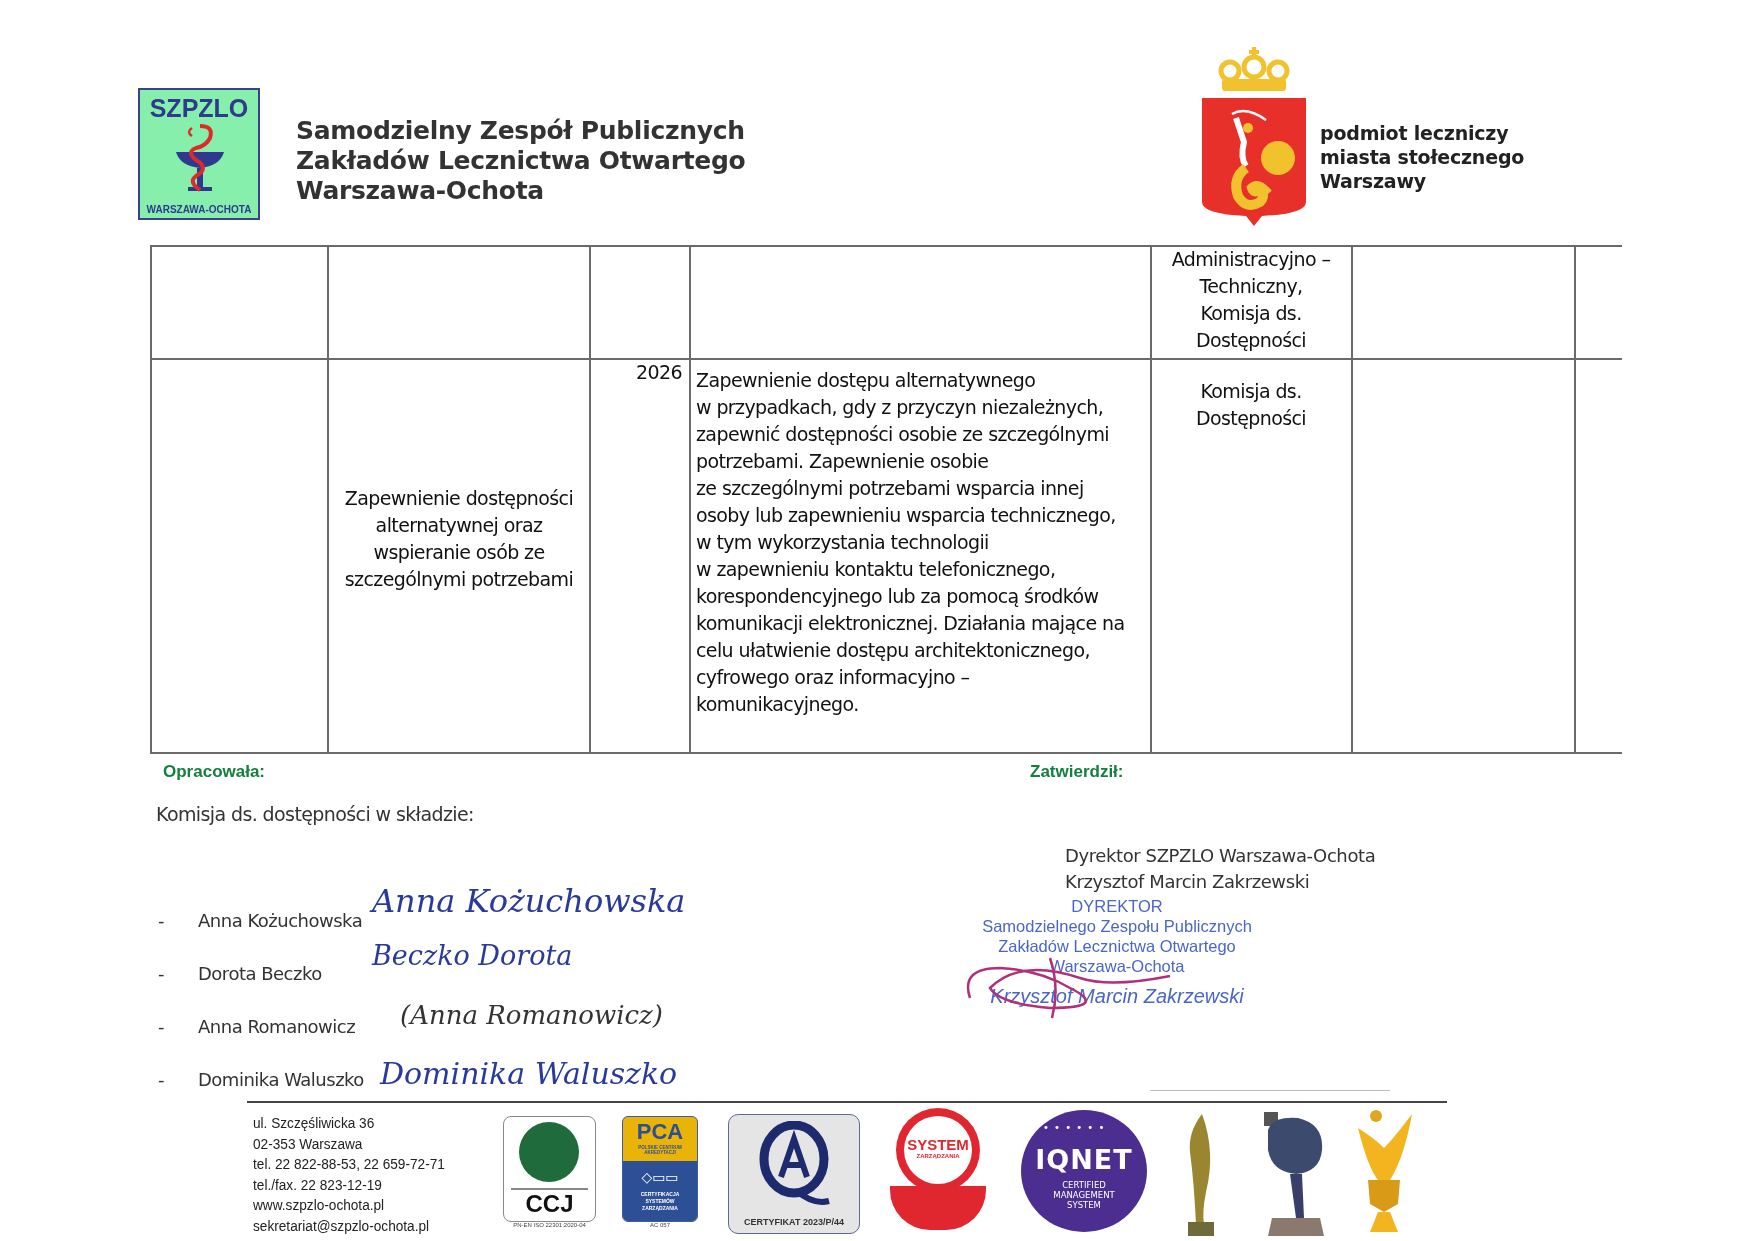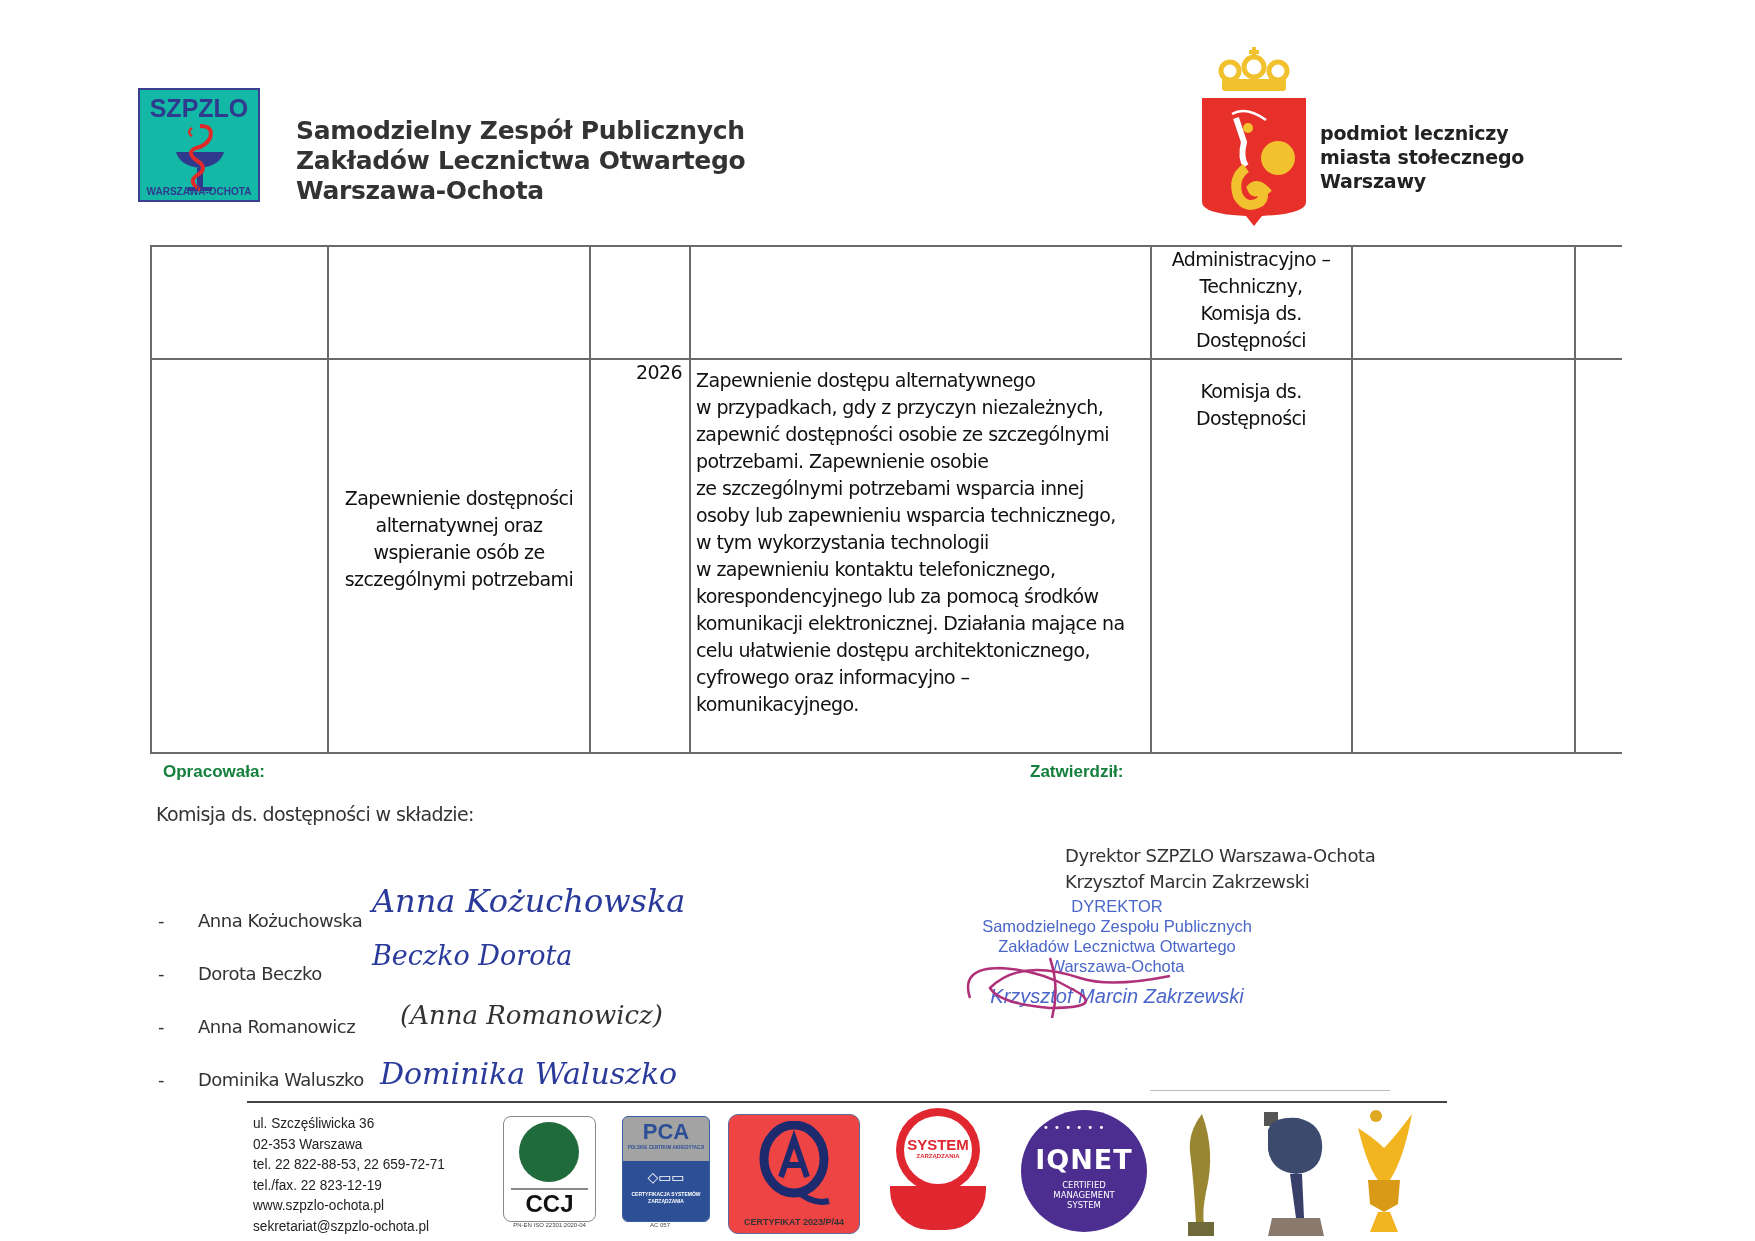--- a/index.html
+++ b/index.html
@@ -1,21 +1,21 @@
 <!DOCTYPE html>
 <html><head>
 <meta charset="utf-8">
 <style>
   html, body { margin:0; padding:0; background:#ffffff; }
   body { width:1755px; height:1241px; position:relative; overflow:hidden;
          font-family:"Liberation Sans", sans-serif; color:#111; }
   .abs { position:absolute; }
 
   
-  .szpzlo-logo { left:138px; top:88px; width:122px; height:114px; border:2px solid #3b3f8f; box-sizing:border-box; background:#14b8a6; }
+  .szpzlo-logo { left:138px; top:88px; width:122px; height:132px; border:2px solid #3b3f8f; box-sizing:border-box; background:#86efac; }
   .szpzlo-logo .brand { position:absolute; top:4px; left:0; right:0; text-align:center; font:bold 25px "Liberation Sans", sans-serif; color:#2f3a8f; letter-spacing:0px; }
   .szpzlo-logo .place { position:absolute; bottom:3px; left:0; right:0; text-align:center; font:bold 10px "Liberation Sans", sans-serif; color:#2f3a8f; }
   .szpzlo-logo svg { position:absolute; left:30px; top:34px; }
   .org-name { left:296px; top:116px; font:bold 25px "DejaVu Sans", sans-serif; color:#333; line-height:30px; letter-spacing:-0.3px; }
 
   .crown { left:1218px; top:47px; }
   .coat { left:1202px; top:98px; }
   .city-text { left:1320px; top:121px; font:bold 19px "DejaVu Sans", sans-serif; color:#222; line-height:24px; letter-spacing:-0.2px; }
 
   
@@ -187,32 +187,32 @@
 
 <div class="cert" style="left:503px; top:1116px; width:93px; height:116px;">
   <div style="position:absolute; left:0; top:0; width:91px; height:104px; border:1.5px solid #888; border-radius:8px; background:#fff;"></div>
   <div style="position:absolute; left:16px; top:6px; width:60px; height:60px; border-radius:50%; background:#1f6b3c;"></div>
   <div style="position:absolute; left:8px; top:72px; width:77px; height:1.5px; background:#888;"></div>
   <div style="position:absolute; left:0; width:93px; top:74px; text-align:center; font:bold 24px 'Liberation Sans', sans-serif; color:#111;">CCJ</div>
   <div style="position:absolute; left:-4px; width:101px; top:106px; text-align:center; font:6px 'Liberation Sans', sans-serif; color:#444;">PN-EN ISO 22301:2020-04</div>
 </div>
 
 <div class="cert" style="left:622px; top:1116px; width:76px; height:116px;">
-  <div style="position:absolute; left:0; top:0; width:74px; height:104px; border:1.5px solid #3a5fa8; border-radius:6px; background:#a3a3a3; overflow:hidden;padding-left:12px;">
+  <div style="position:absolute; left:0; top:0; width:74px; height:104px; border:1.5px solid #3a5fa8; border-radius:6px; background:#eab308; overflow:hidden;">
     <div style="position:absolute; left:0; right:0; top:2px; text-align:center; font:bold 22px 'Liberation Sans', sans-serif; color:#2d4f96;">PCA</div>
     <div style="position:absolute; left:4px; right:4px; top:28px; text-align:center; font:bold 4.5px 'Liberation Sans', sans-serif; color:#2d4f96;">POLSKIE CENTRUM AKREDYTACJI</div>
     <div style="position:absolute; left:0; right:0; top:44px; bottom:0; background:#2d4f96;">
       <div style="position:absolute; left:0; right:0; top:8px; text-align:center; color:#fff; font:14px 'DejaVu Sans', sans-serif;">◇▭▭</div>
       <div style="position:absolute; left:4px; right:4px; top:30px; text-align:center; color:#fff; font:bold 5px 'Liberation Sans', sans-serif; line-height:7px;">CERTYFIKACJA SYSTEMÓW ZARZĄDZANIA</div>
     </div>
   </div>
   <div style="position:absolute; left:0; width:76px; top:106px; text-align:center; font:6px 'Liberation Sans', sans-serif; color:#444;">AC 057</div>
 </div>
 
-<div class="cert" style="left:728px; top:1114px; width:130px; height:118px; border:1.5px solid #5a6a9a; border-radius:10px; background:#ef4444;">
+<div class="cert" style="left:728px; top:1114px; width:130px; height:118px; border:1.5px solid #5a6a9a; border-radius:10px; background:#e5e5e5;">
   <svg style="position:absolute; left:28px; top:6px;" width="74" height="84" viewBox="0 0 74 84">
     <ellipse cx="37" cy="38" rx="30" ry="34" fill="none" stroke="#1e2a6e" stroke-width="9"></ellipse>
     <path d="M24 56 L37 18 L50 56 M28 44 H46" stroke="#1e2a6e" stroke-width="6" fill="none"></path>
     <path d="M40 70 Q56 84 72 80" stroke="#1e2a6e" stroke-width="6" fill="none"></path>
   </svg>
   <div style="position:absolute; left:0; right:0; bottom:6px; text-align:center; font:bold 9px 'Liberation Sans', sans-serif; color:#333;">CERTYFIKAT 2023/P/44</div>
 </div>
 
 <div class="cert" style="left:888px; top:1108px; width:100px; height:124px;">
   <div style="position:absolute; left:8px; top:0; width:84px; height:84px; border-radius:50%; background:#e0262f;"></div>

